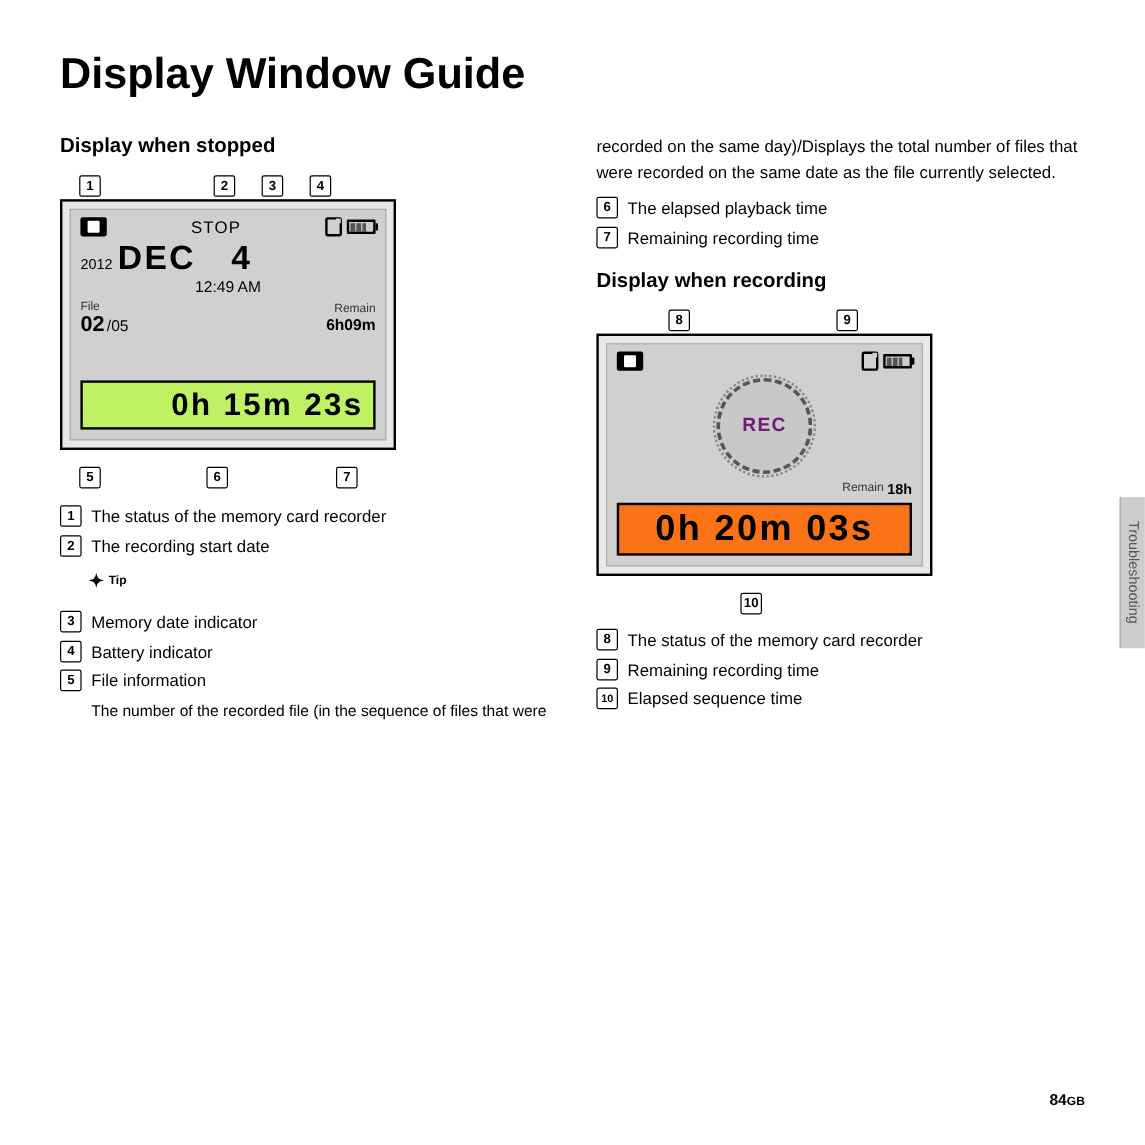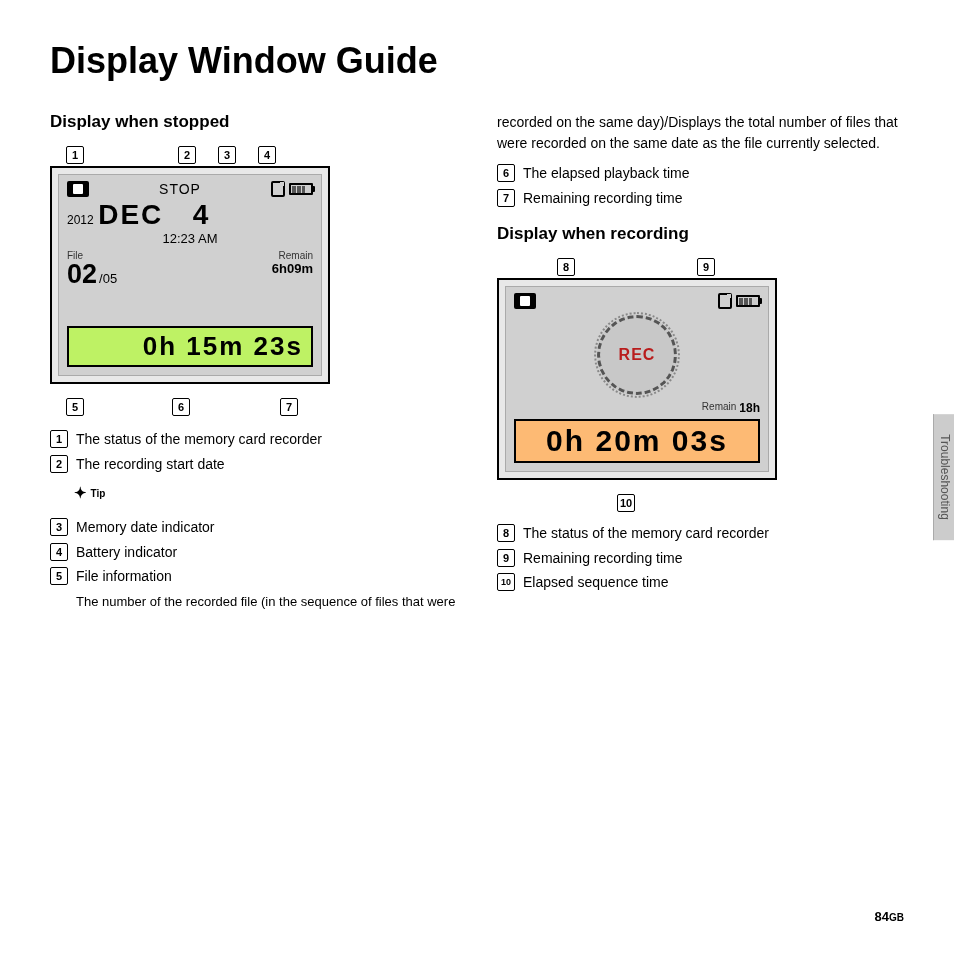--- a/index.html
+++ b/index.html
@@ -130,20 +130,21 @@
       height: 7px;
       background: #555;
     }
 
     .battery-bar.empty {
       background: #ccc;
     }
 
     .display-file-row {
       display: flex;
+      align-items: center;
       justify-content: space-between;
       margin-bottom: 2px;
     }
 
     .num-badge {
       width: 18px;
       height: 18px;
       border: 1.5px solid #000;
       border-radius: 2px;
       display: flex;
@@ -200,21 +201,21 @@
       width: 80px;
       height: 80px;
       border-radius: 50%;
       border: 3px dashed #555;
       display: flex;
       align-items: center;
       justify-content: center;
       font-size: 18px;
       font-weight: bold;
       letter-spacing: 1px;
-      color: #b91c1c;
+      color: #701a75;
       background: #c8c8c8;
       position: relative;
     }
 
     .rec-circle::before {
       content: '';
       position: absolute;
       top: -6px; left: -6px; right: -6px; bottom: -6px;
       border-radius: 50%;
       border: 2px dotted #888;
@@ -332,27 +333,27 @@
         </div>
         
         <div>
           <span style="font-size:12px;">2012</span>
           <span style="font-size:28px;font-weight:bold;letter-spacing:2px;">
             <span>DEC</span>
             &nbsp;
             <span>4</span>
           </span>
         </div>
-        <div style="font-size:13px;text-align:center;margin-bottom:4px;">12:23 AM</div>
+        <div style="font-size:13px;text-align:center;margin-bottom:4px;">12:49 AM</div>
         
         <div class="display-file-row">
           <div>
             <div style="font-size:10px;color:#333;">File</div>
             <div style="display:flex;align-items:baseline;gap:2px;">
-              <span style="font-size:27px;font-weight:bold;line-height:1;">02</span>
+              <span style="font-size:18px;font-weight:bold;line-height:1;">02</span>
               <span style="font-size:13px;">/05</span>
             </div>
           </div>
           <div style="text-align:right;">
             <div style="font-size:10px;color:#333;">Remain</div>
             <div style="font-size:13px;font-weight:bold;">6h09m</div>
           </div>
         </div>
         
         <div style="border:2px solid #000;padding:3px 8px;display:inline-block;background:#bef264;width:100%;text-align:right;margin-top:36px;">
@@ -445,21 +446,21 @@
             <div class="rec-circle">
               <span style="font-size:16px;font-weight:bold;position:relative;z-index:1;">REC</span>
             </div>
           </div>
 
           <div style="display:flex;justify-content:flex-end;margin-bottom:4px;">
             <span style="font-size:10px;color:#333;margin-right:3px;">Remain</span>
             <span style="font-size:12px;font-weight:bold;">18h</span>
           </div>
 
-          <div style="border:2px solid #000;padding:3px 8px;display:block;background:#fdba74;text-align:center;">
+          <div style="border:2px solid #000;padding:3px 8px;display:block;background:#f97316;text-align:center;">
             <span style="font-size:30px;font-weight:bold;letter-spacing:2px;">0h 20m 03s</span>
           </div>
         </div>
       </div>
 
       <div style="width:280px;position:relative;height:22px;margin-bottom:8px;">
         <div class="num-badge" style="position:absolute;left:120px;">10</div>
       </div>
 
       <div class="callout-row">

